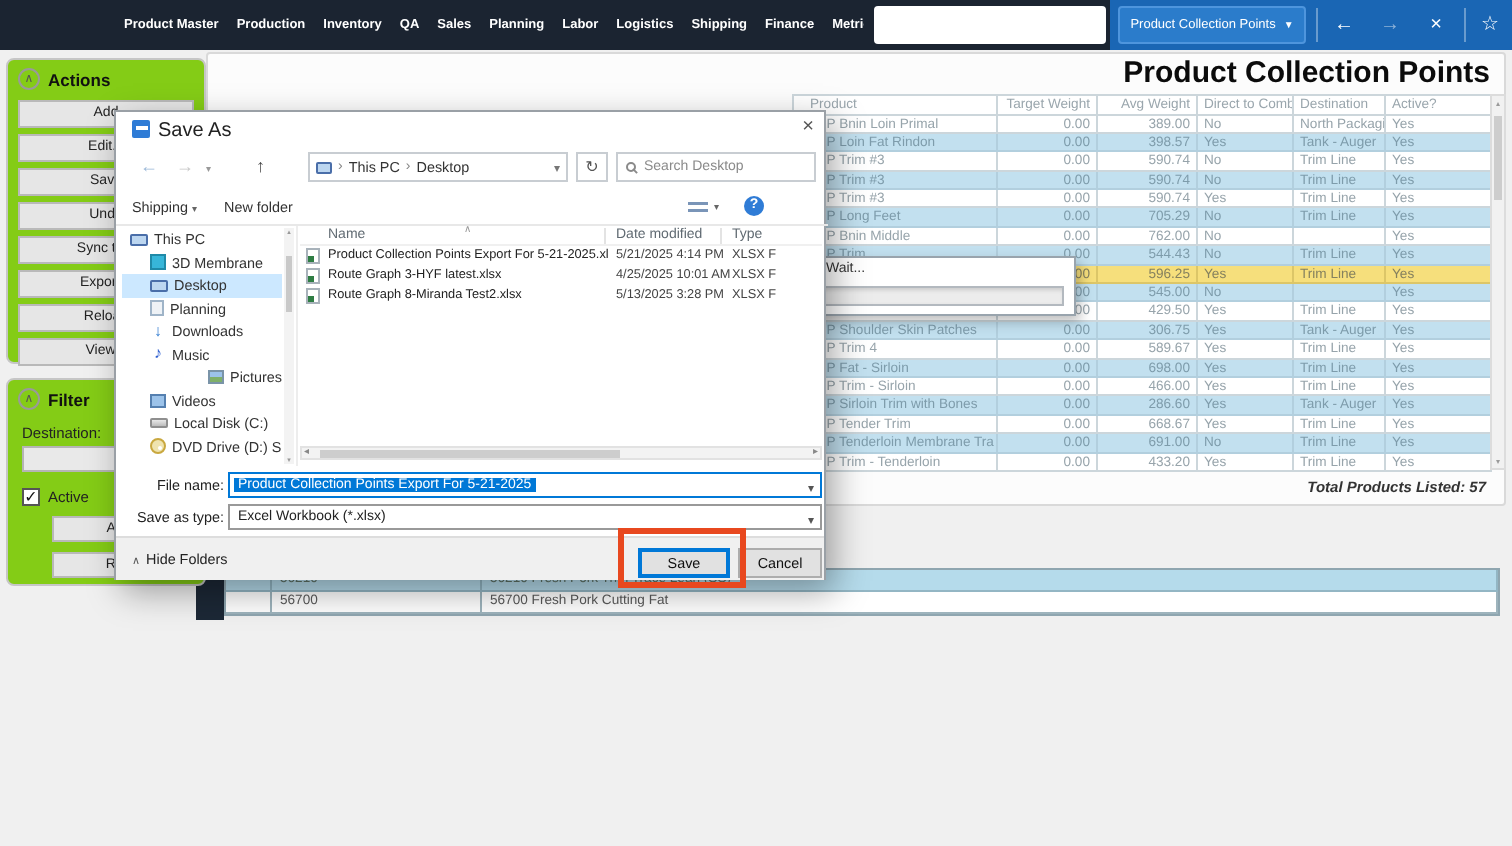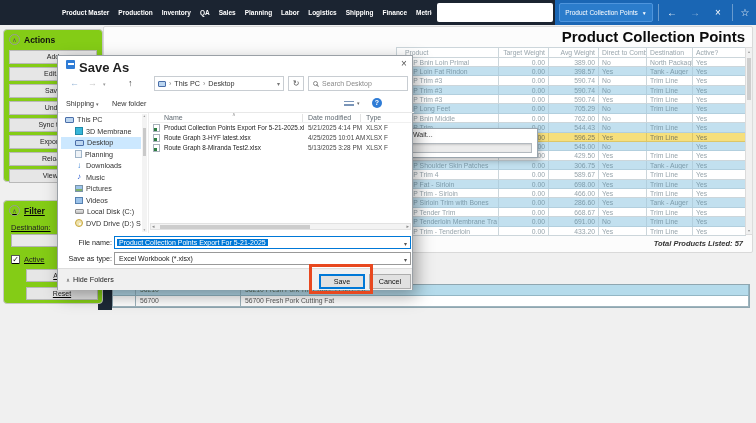--- a/index.html
+++ b/index.html
@@ -53,36 +53,36 @@
   .darkstrip { position:absolute; left:98px; top:284px; width:14px; height:26px; background:#1c2836; z-index:0; }
   .bgrid { position:absolute; left:112px; top:284px; width:638px; border:1px solid #8fa6b0; z-index:1; background:#fff; }
   .bg-row { display:flex; height:11px; }
   .bg-cell { font-size:6.8px; line-height:10px; padding:0 4px; border-right:1px solid #9eb4bd; border-bottom:1px solid #9eb4bd; overflow:hidden; white-space:nowrap; flex:none; color:#5a5a5a; }
   .bg-ind { width:23px; } .bg-code { width:105px; } .bg-desc { flex:1 1 auto; }
   .bg-sel { background:#b5dbeb; } .bg-sel .bg-cell { color:#5e7266; border-color:#93b6c4; }
 
   
   .panel { position:absolute; left:3px; width:100px; background:#84cc16; border:1px solid #c6c6c6; border-radius:4px; z-index:2; }
   .panel-actions { top:29px; height:153px; }
-  .panel-filter { top:200px; height:104px;text-decoration:underline; }
+  .panel-filter { top:189px; height:104px; }
   .panel-head { display:flex; align-items:center; gap:4px; padding:4px 5px 2px 5px; }
   .chev { width:11px; height:11px; border:1px solid #9a9a9a; border-radius:50%; color:#555; font-size:6px; line-height:10px; text-align:center; flex:none; }
   .panel-title { font-size:8.5px; font-weight:bold; color:#111; }
   .abtn { display:block; width:88px; height:14px; margin:3px auto 0 auto; background:#e6e6e6; border:1px solid #b9b9b9; font-size:7px; color:#222; text-align:center; line-height:12px; overflow:hidden; white-space:nowrap; }
   .flt-label { font-size:7.5px; color:#222; margin:5px 0 2px 7px; }
   .flt-dd { position:relative; width:86px; height:13px; margin-left:7px; background:#e9e9e9; border:1px solid #b5b5b5; }
   .flt-dd .dd { position:absolute; right:2px; top:2px; font-size:6px; color:#666; }
   .flt-active { display:flex; align-items:center; gap:4px; margin:8px 0 0 7px; }
   .cb { width:9px; height:9px; border:1px solid #555; background:#fff; font-size:8px; line-height:8px; text-align:center; color:#111; flex:none; }
   .flt-active span.lbl { font-size:7.5px; color:#222; }
   .fbtn { display:block; width:72px; height:13px; margin:5px 0 0 22px; background:#e6e6e6; border:1px solid #b9b9b9; font-size:7px; color:#222; text-align:center; line-height:11px; }
 
   
   .dlg { position:absolute; left:57px; top:55px; width:356px; height:235px; background:#fff; border:1px solid #9aa0a6; box-shadow:4px 6px 16px rgba(0,0,0,.35); z-index:10; font-size:7.2px; color:#222; }
-  .dlg-title { position:absolute; left:21px; top:4px; font-size:13px; color:#222;font-weight:bold; }
+  .dlg-title { position:absolute; left:21px; top:4px; font-size:10px; color:#222; }
   .winico { position:absolute; left:8px; top:4px; width:9px; height:9px; background:#2f7cd6; border-radius:1px; }
   .winico::after { content:""; position:absolute; left:1.5px; top:3px; width:6px; height:1.5px; background:#fff; }
   .dlg-close { position:absolute; left:338px; top:1px; width:16px; height:14px; text-align:center; font-size:10px; color:#555; line-height:13px; }
   .dnav { position:absolute; top:22px; font-size:9px; color:#555; }
   .dnav.back { left:12px; color:#9bb8d8; }
   .dnav.fwd { left:30px; color:#c8c8c8; }
   .dnav.recent { left:45px; top:25px; font-size:5px; color:#999; }
   .dnav.up { left:70px; color:#444; }
   .crumb { position:absolute; left:96px; top:20px; width:130px; height:15px; border:1px solid #c8cdd2; display:flex; align-items:center; gap:3px; padding:0 3px; }
   .crumb .sep { color:#888; font-size:7px; }
@@ -467,21 +467,21 @@
           <span class="lbl">Planning</span>
         </div>
         <div class="tree-item" style="padding-left: 14px;">
           <span class="tico download-icon">↓</span>
           <span class="lbl">Downloads</span>
         </div>
         <div class="tree-item" style="padding-left: 14px;">
           <span class="tico music-icon">♪</span>
           <span class="lbl">Music</span>
         </div>
-        <div class="tree-item" style="padding-left: 14px;">
+        <div class="tree-item" style="padding-left: 14px; justify-content: flex-end;">
           <span class="tico pictures-icon"></span>
           <span class="lbl">Pictures</span>
         </div>
         <div class="tree-item" style="padding-left: 14px;">
           <span class="tico videos-icon"></span>
           <span class="lbl">Videos</span>
         </div>
         <div class="tree-item" style="padding-left: 14px;">
           <span class="tico drive-icon"></span>
           <span class="lbl">Local Disk (C:)</span>

